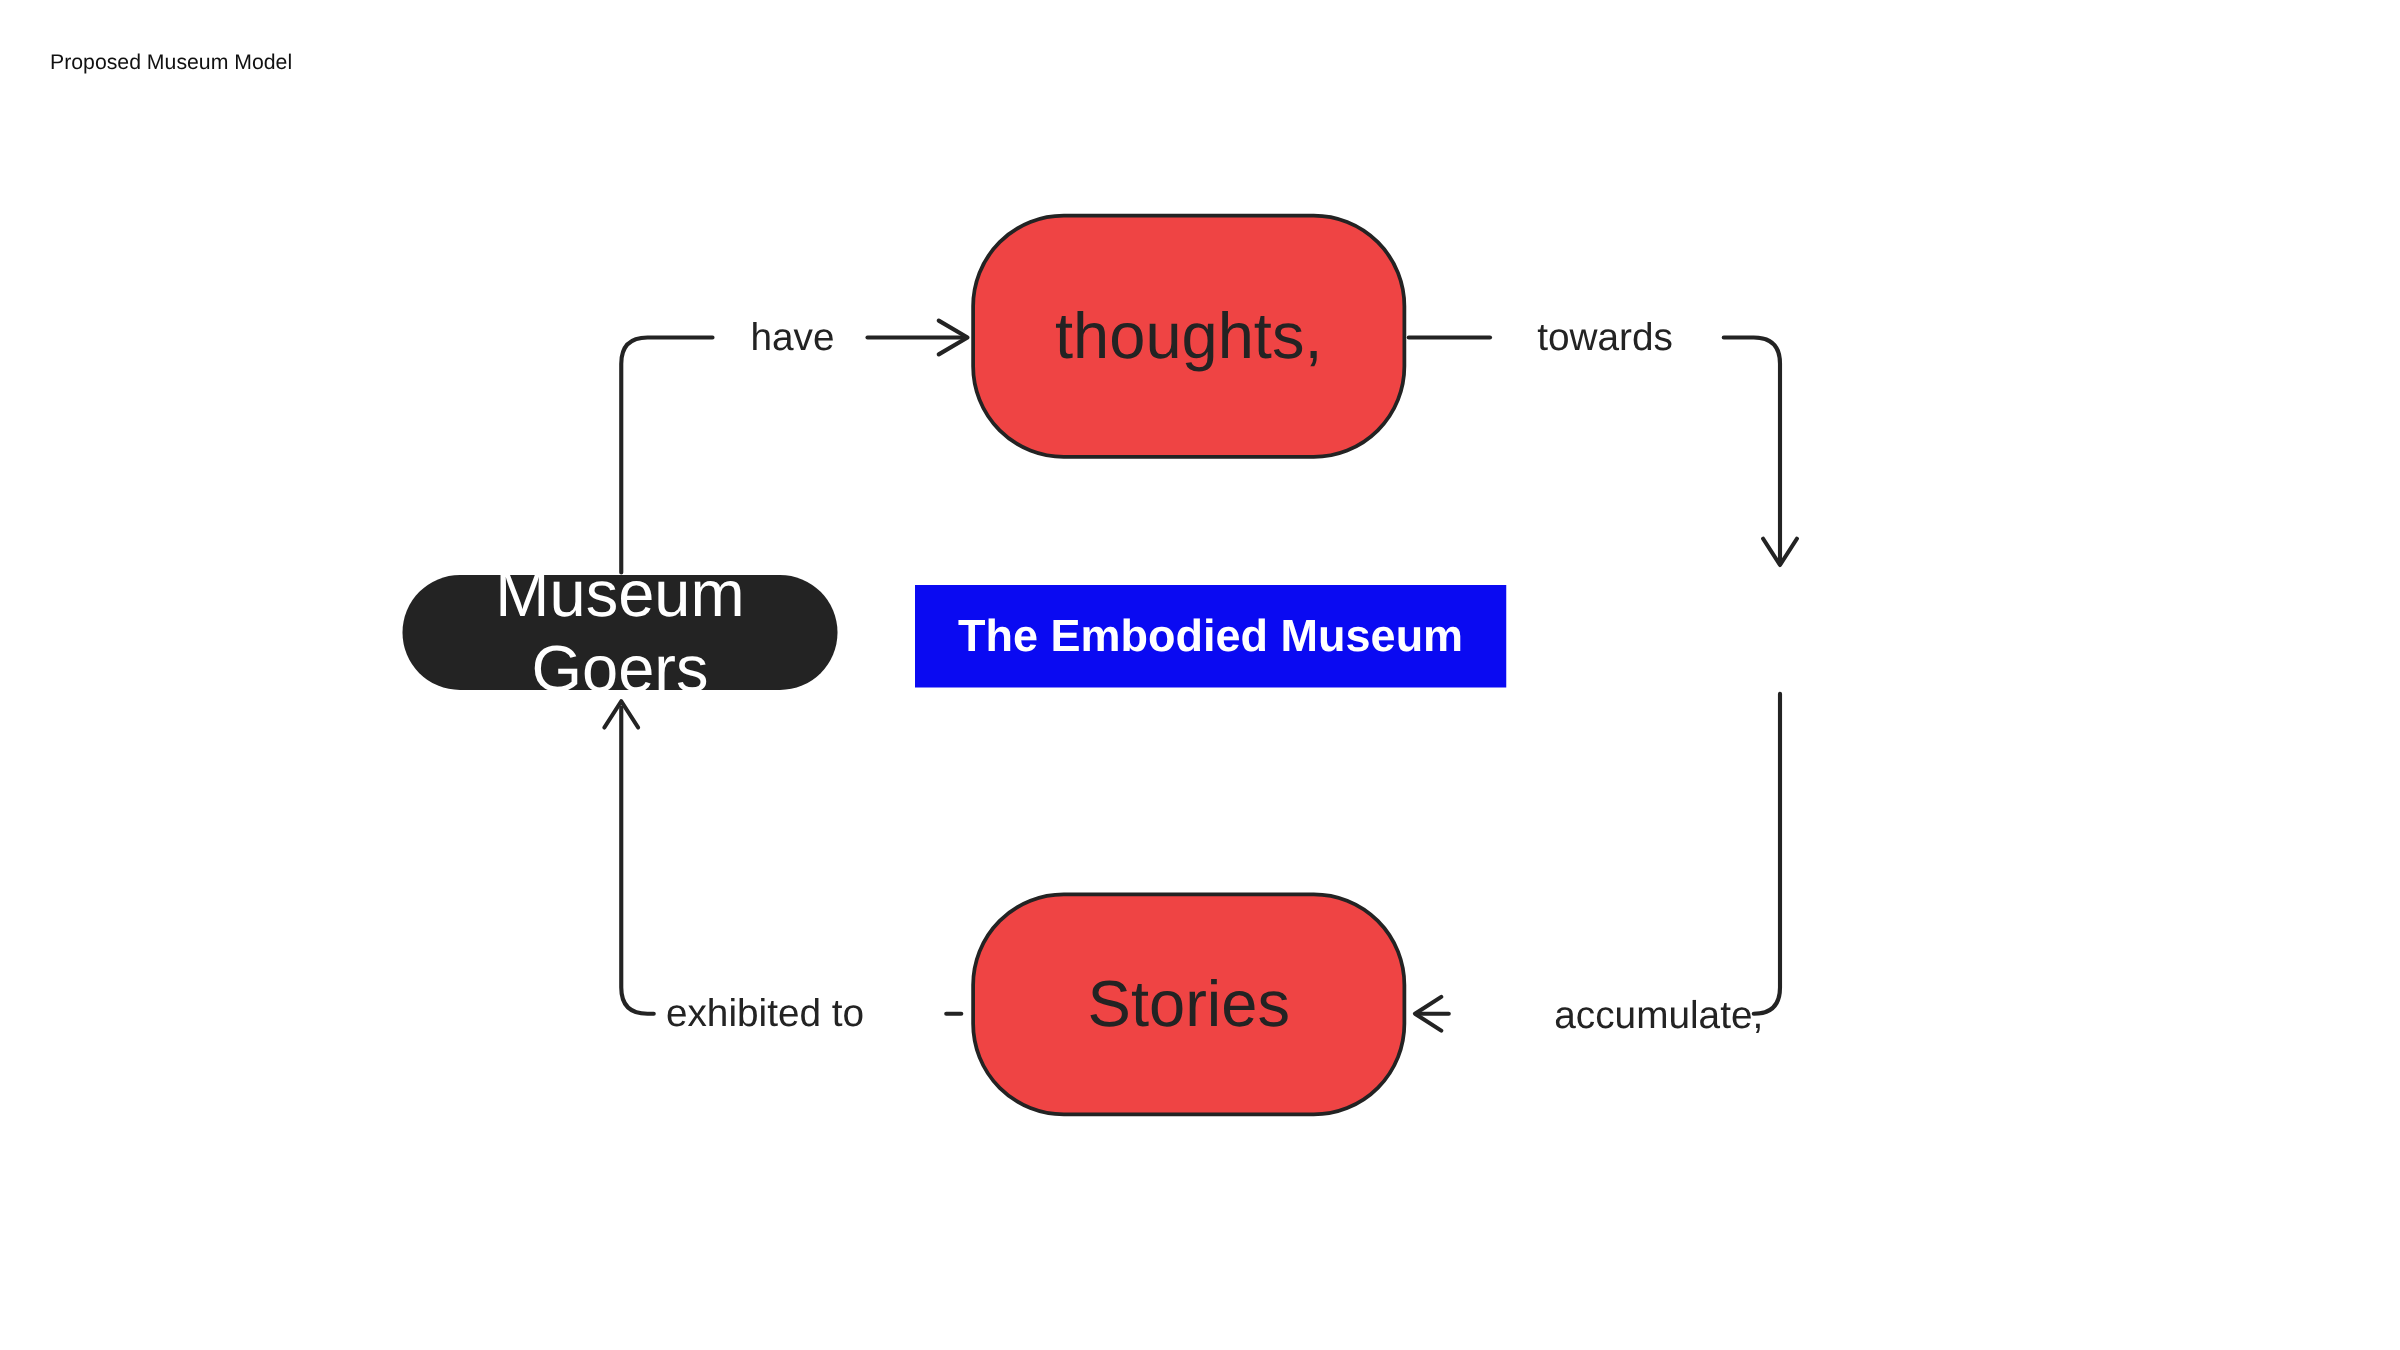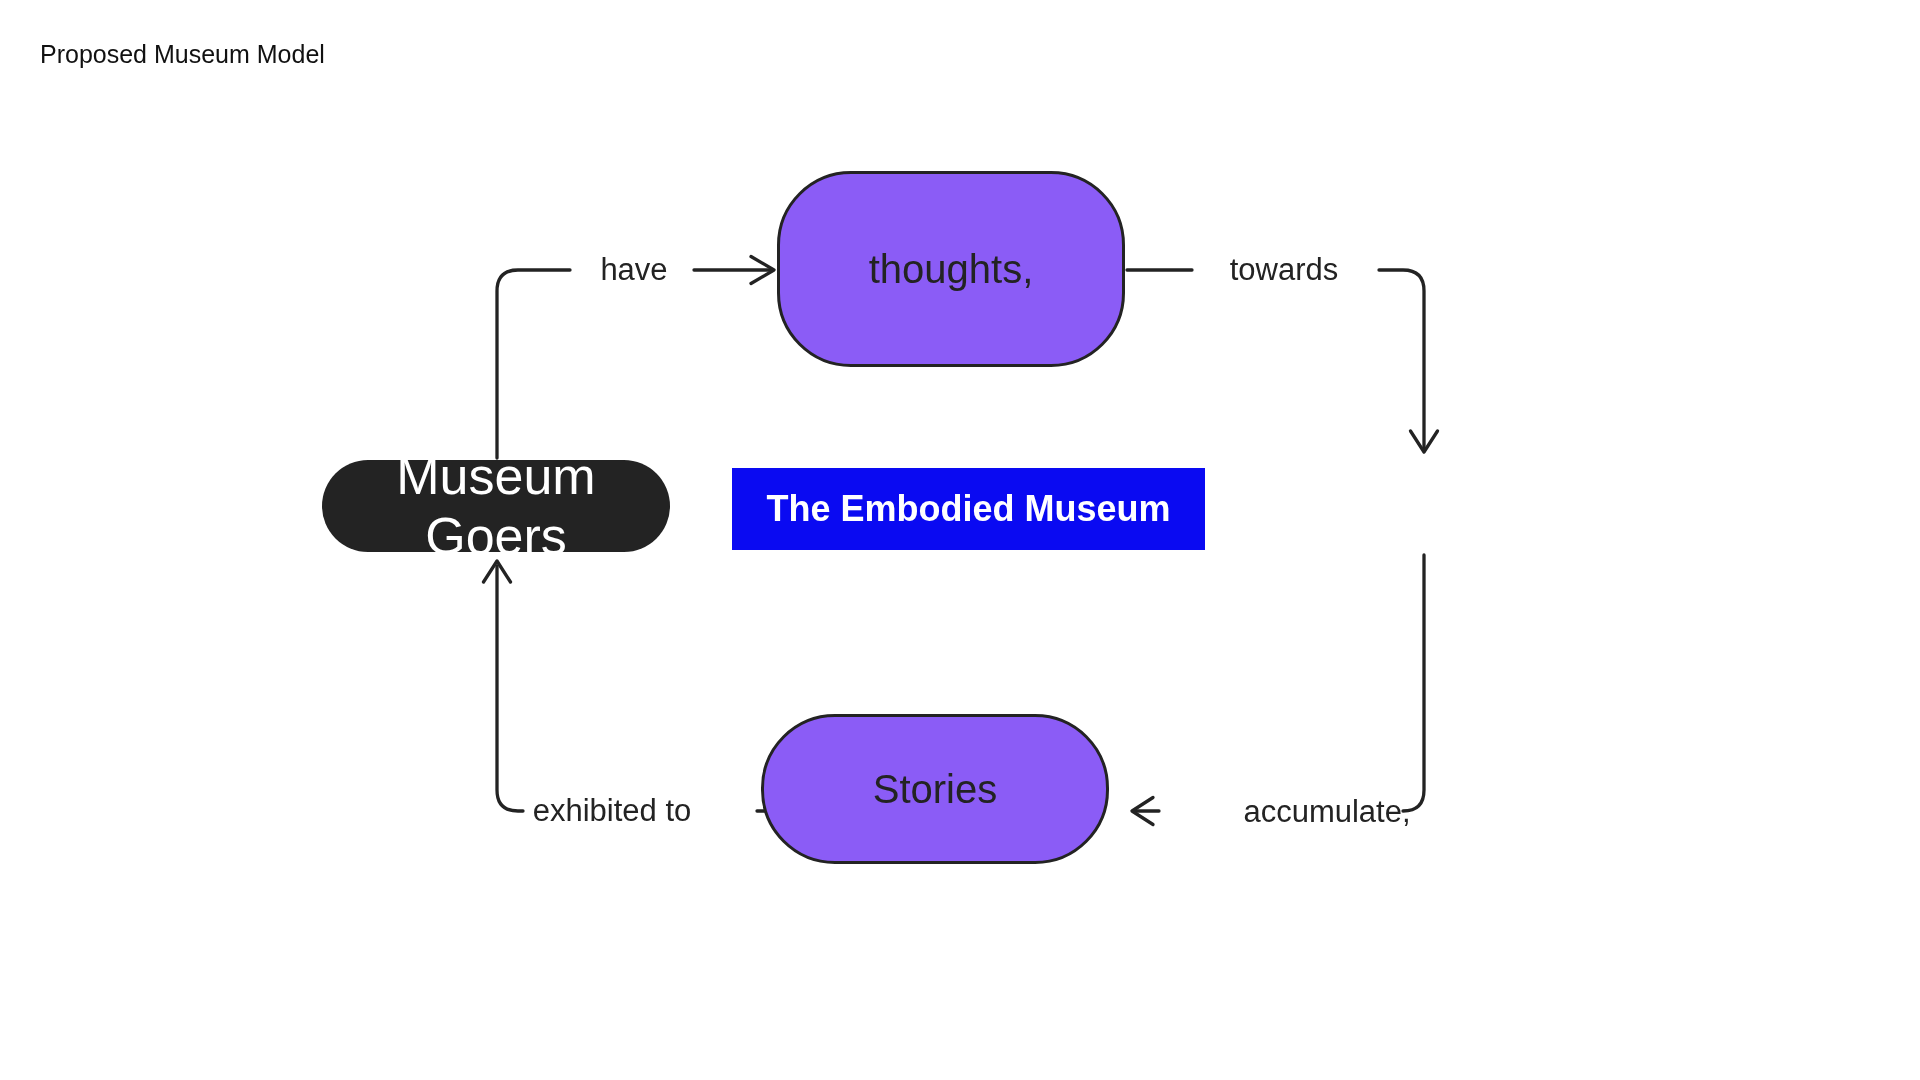--- a/index.html
+++ b/index.html
@@ -4,53 +4,53 @@
 <style>
   html,body{margin:0;padding:0;background:#ffffff;}
   .canvas{
     position:relative;width:1920px;height:1080px;overflow:hidden;
     background:var(--background,#ffffff);
     font-family:"Liberation Sans",sans-serif;
     color:var(--ink,#232323);
   }
   .page-title{
     position:absolute;left:40px;top:40px;
-    font-size:25px;font-weight:500;color:#111111;
+    font-size:17px;font-weight:500;color:#111111;
   }
   svg.edge-layer{position:absolute;left:0;top:0;width:1920px;height:1080px;}
   svg.edge-layer path{
     fill:none;stroke:var(--ink,#232323);stroke-width:3.3;
     stroke-linecap:round;stroke-linejoin:round;
   }
   .node{
     position:absolute;display:flex;flex-direction:column;
     align-items:center;justify-content:center;text-align:center;
     box-sizing:border-box;
   }
   .pill{
     background:var(--node-fill-dark,#232323);
     color:var(--node-text-light,#ffffff);
     border-radius:46px;font-size:52px;
   }
   .outline{
-    background:#8b5cf6;
+    background:#ef4444;
     border:3.5px solid var(--outline-node-border,#232323);
     border-radius:74px;
     color:var(--ink,#232323);
-    font-size:40px;line-height:58px;gap:27px;
+    font-size:52px;line-height:58px;gap:27px;
   }
   .banner{
     background:var(--accent,#0a0af2);
     color:var(--accent-text,#ffffff);
     font-weight:bold;font-size:36px;
   }
   .n-goers{left:322px;top:460px;width:348px;height:92px;}
   .n-artifacts{left:1247px;top:460px;width:348px;height:92px;}
   .n-thoughts{left:777px;top:171px;width:348px;height:196px;}
-  .n-stories{left:761px;top:714px;width:348px;height:150px;}
+  .n-stories{left:777px;top:714px;width:348px;height:179px;}
   .n-banner{left:732px;top:468px;width:473px;height:82px;}
   .edge-label{
     position:absolute;transform:translate(-50%,-50%);
     font-size:31px;color:var(--ink,#232323);
     white-space:nowrap;text-align:left;
   }
   .l-have{left:634px;top:270px;}
   .l-towards{left:1284px;top:270px;}
   .l-exhibited{left:612px;top:811px;}
   .l-accumulate{left:1287px;top:812px;line-height:58px;margin-left:40px;}

